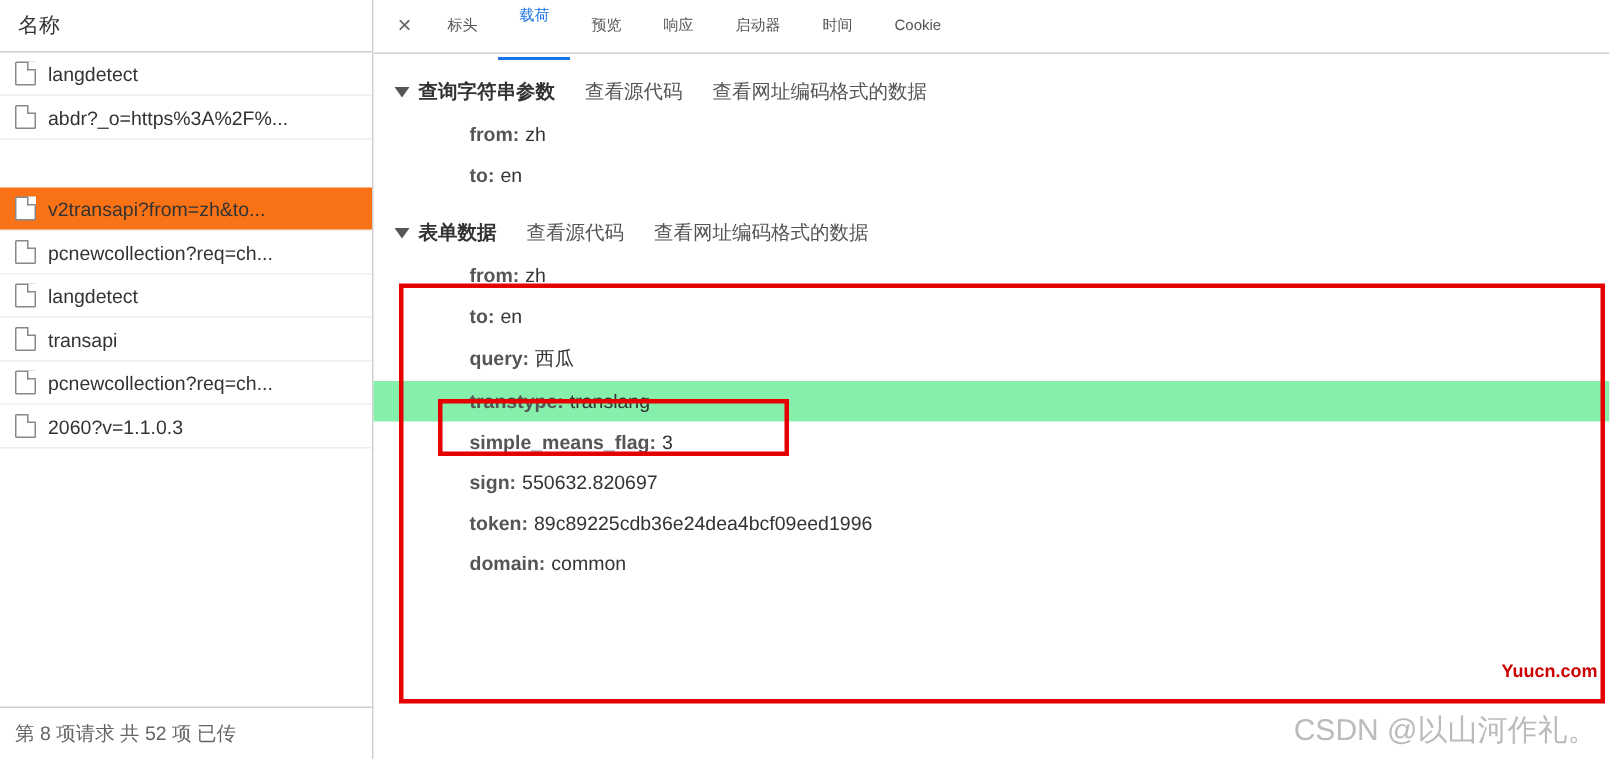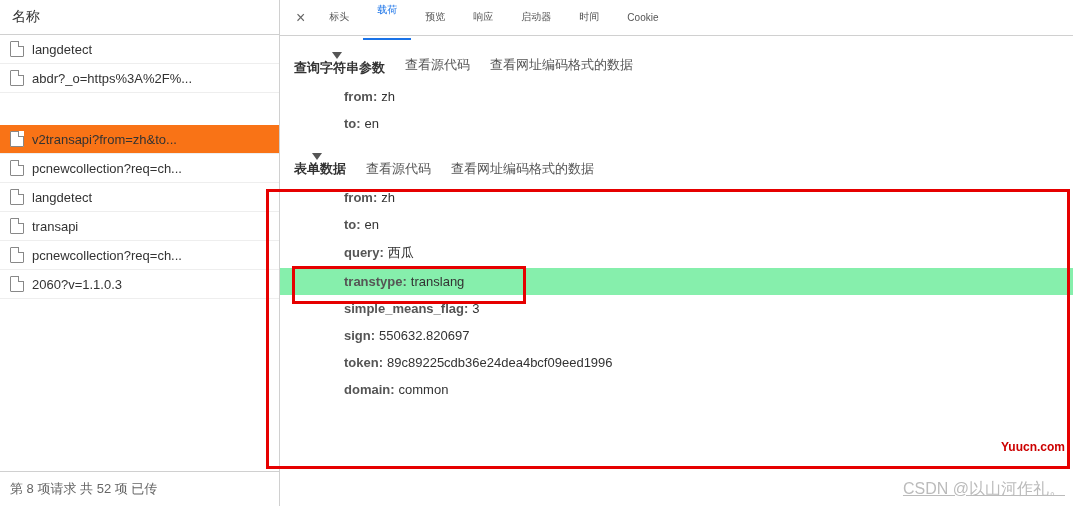--- a/index.html
+++ b/index.html
@@ -8,21 +8,21 @@
       font-size: 13px;
       color: #333;
       background: #fff;
       width: 1073px;
       height: 506px;
       overflow: hidden;
       position: relative;
     }
     .container { display: flex; height: 100%; }
     .sidebar {
-      width: 280px;
+      width: 249px;
       border-right: 1px solid #d0d0d0;
       display: flex;
       flex-direction: column;
     }
     .sidebar-header {
       padding: 8px 12px;
       border-bottom: 1px solid #d0d0d0;
       font-size: 14px;
       color: #333;
     }
@@ -103,21 +103,21 @@
     }
     .tri {
       display: inline-block;
       width: 0; height: 0;
       border-left: 5px solid transparent;
       border-right: 5px solid transparent;
       border-top: 7px solid #555;
       margin-right: 6px;
       vertical-align: middle;
     }
-    .section-title { font-weight: bold; color: #333; display: inline-flex; align-items: center; flex-direction: column; }
+    .section-title { font-weight: bold; color: #333; display: inline-flex; align-items: center; }
     .section-link { color: #555; cursor: pointer; }
     .kv-row {
       padding: 6px 14px 6px 40px;
       color: #555;
     }
     .kv-key { font-weight: bold; color: #555; margin-left: 24px; }
     .kv-val { color: #333; margin-left: 4px; }
     .highlight-row { background: #86efac; margin: 0; padding: 6px 14px 6px 40px; }
     .red-box {
       position: absolute;
@@ -130,22 +130,21 @@
       position: absolute;
       right: 8px; top: 440px;
       color: #cc0000;
       font-weight: bold;
       font-size: 12px;
     }
     .watermark-grey {
       position: absolute;
       right: 8px; bottom: 6px;
       color: #bbb;
-      font-size: 16px;
-      text-decoration: underline;
+      font-size: 20px;
     }
   </style>
 </head>
 <body>
 
 <div class="container">
   <div class="sidebar">
     <div class="sidebar-header">名称</div>
     <div class="request-list">
       <div class="request-item">

